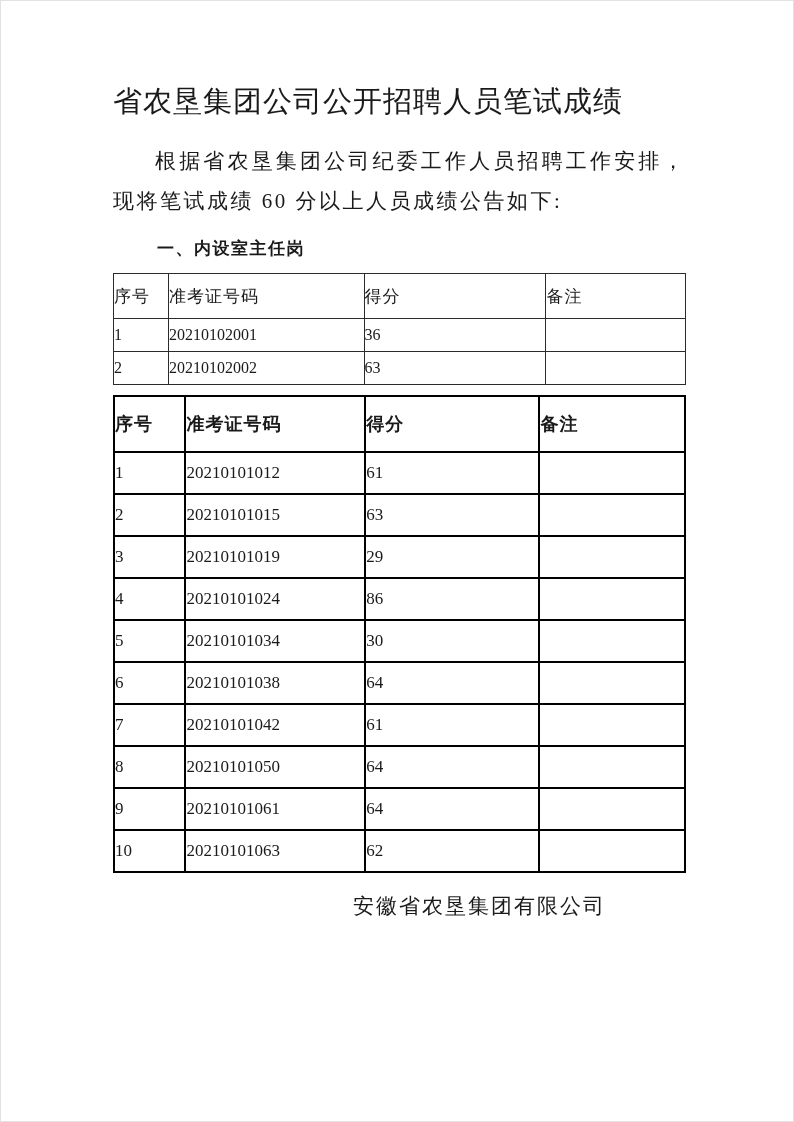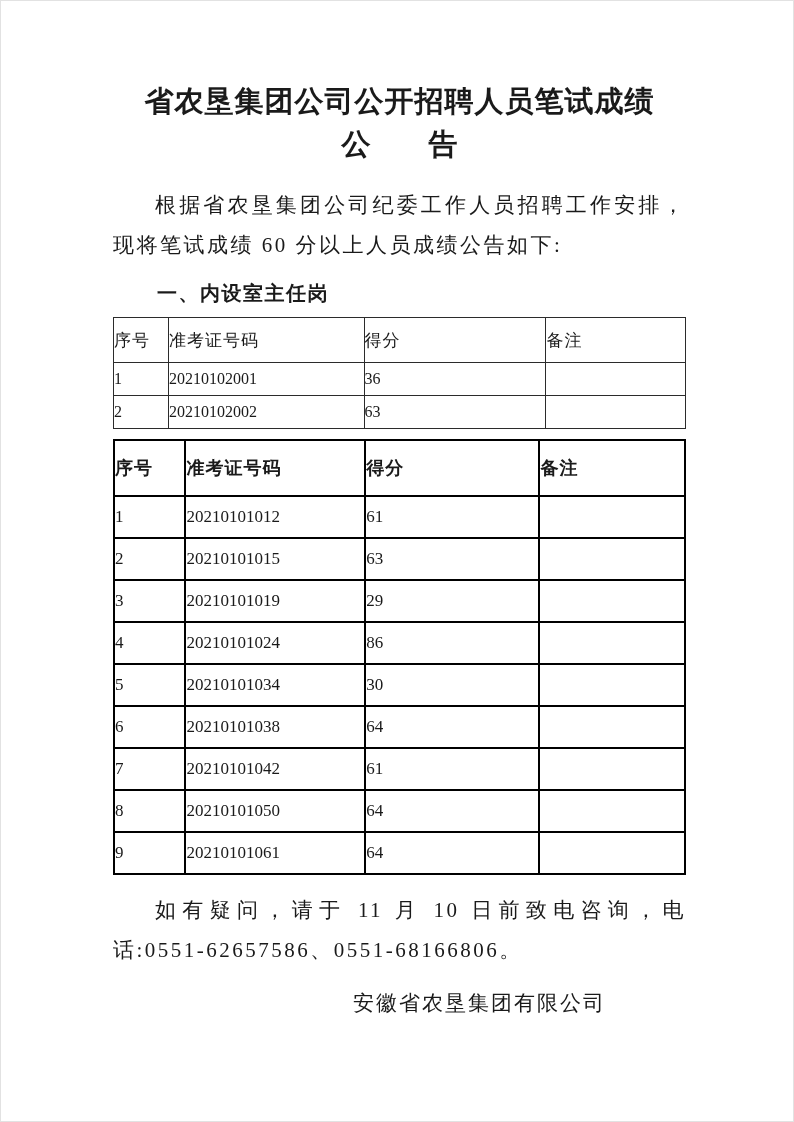--- a/index.html
+++ b/index.html
@@ -10,23 +10,23 @@
     color: #1a1a1a;
   }
   .page {
     width: 794px; height: 1122px;
     background: #ffffff;
     border: 1px solid #e2e2e2;
     padding: 80px 107px 0 112px;
     overflow: hidden;
   }
   .title {
-    text-align: center;
+    text-align: left;
     font-size: 29px;
-    font-weight: bold;
+    font-weight: normal;
     letter-spacing: 1px;
     line-height: 40px;
   }
   .title-2 {
     text-align: center;
     font-size: 29px;
     font-weight: bold;
     line-height: 42px;
     margin-top: 2px;
   }
@@ -34,21 +34,21 @@
     margin-top: 20px;
     font-size: 21px;
     line-height: 40px;
     text-align: justify;
     text-justify: inter-character;
     text-indent: 2em;
     letter-spacing: 2.5px;
   }
   .section-heading {
     margin-top: 13px;
-    font-size: 20px;
+    font-size: 17px;
     font-weight: bold;
     letter-spacing: 1.5px;
     padding-left: 44px;
     line-height: 30px;
   }
   table {
     width: 100%;
     border-collapse: collapse;
     table-layout: fixed;
     text-align: left;
@@ -74,21 +74,20 @@
   .closing { margin-top: 15px; }
   .signature-block { margin-top: 16px; padding-left: 160px; text-align: center; }
   .signature { font-size: 21px; letter-spacing: 2px; line-height: 34px; }
 </style>
 </head>
 <body>
 
 <div class="page">
 
   <div class="title">省农垦集团公司公开招聘人员笔试成绩</div>
-  <div class="title-2">公　　告</div>
 
   <p class="intro">根据省农垦集团公司纪委工作人员招聘工作安排，现将笔试成绩 60 分以上人员成绩公告如下:</p>
 
   <div class="section-heading">一、内设室主任岗</div>
 
   <table class="table-1">
     <colgroup>
       <col style="width:9.6%">
         <col style="width:34.2%">
         <col style="width:31.8%">
@@ -182,23 +181,28 @@
           <td>20210101050</td>
           <td>64</td>
           <td></td>
         </tr>
         <tr>
           <td>9</td>
           <td>20210101061</td>
           <td>64</td>
           <td></td>
         </tr>
+        <tr>
+          <td>10</td>
+          <td>20210101063</td>
+          <td>62</td>
+          <td></td>
+        </tr>
       </tbody>
   </table>
 
-  <p class="closing">如有疑问，请于 11 月 10 日前致电咨询，电话:0551-62657586、0551-68166806。</p>
 
   <div class="signature-block">
     <div class="signature">安徽省农垦集团有限公司</div>
 
   </div>
 
 </div>
 
 </body></html>

